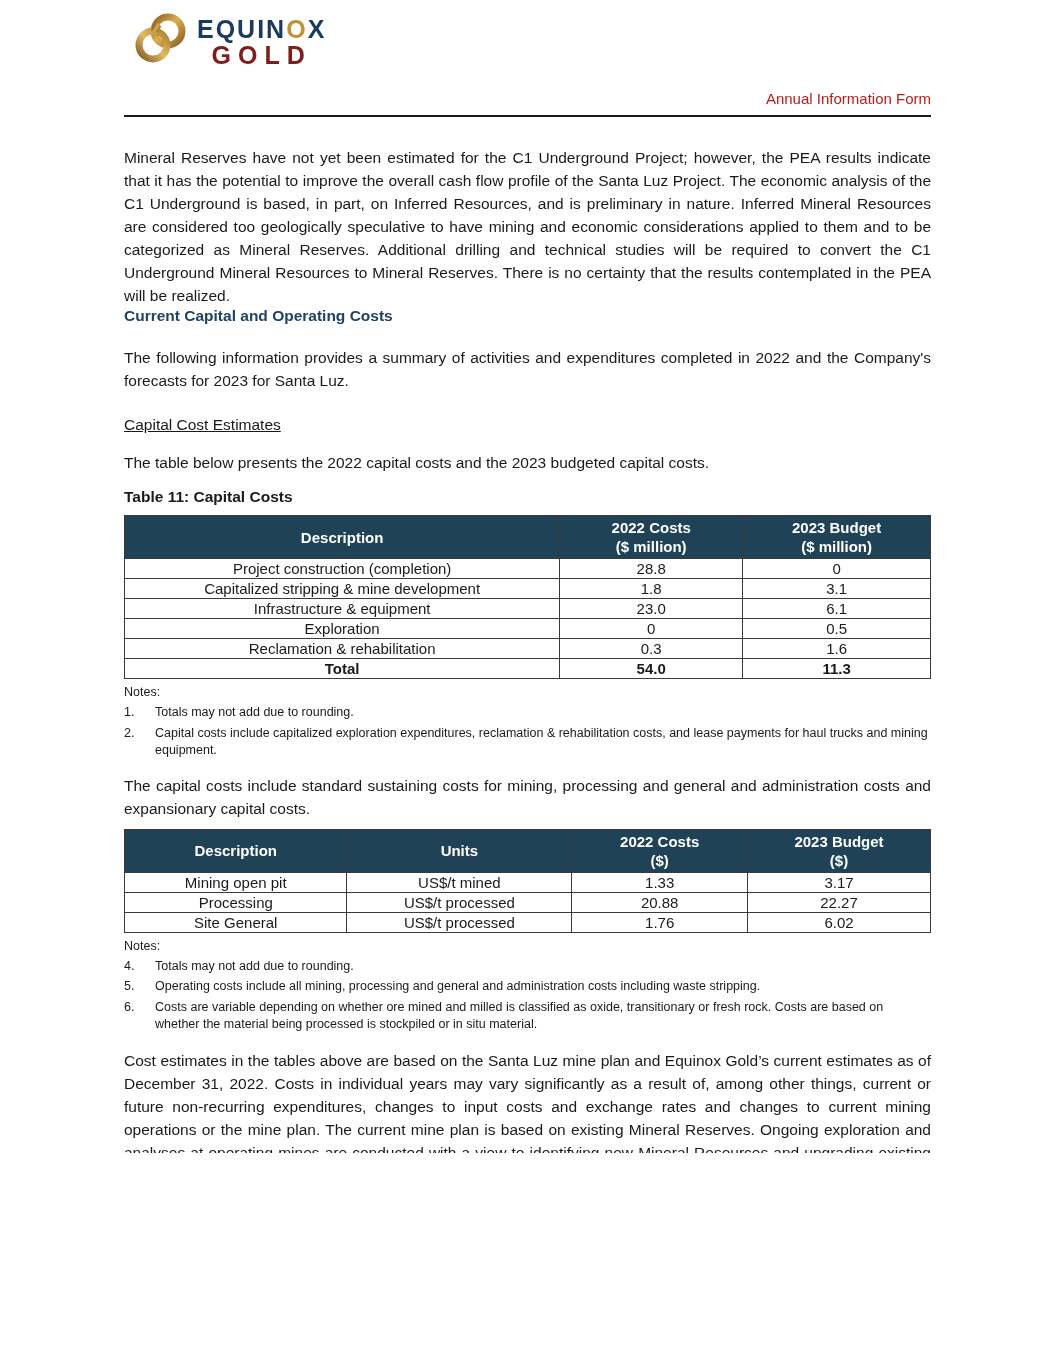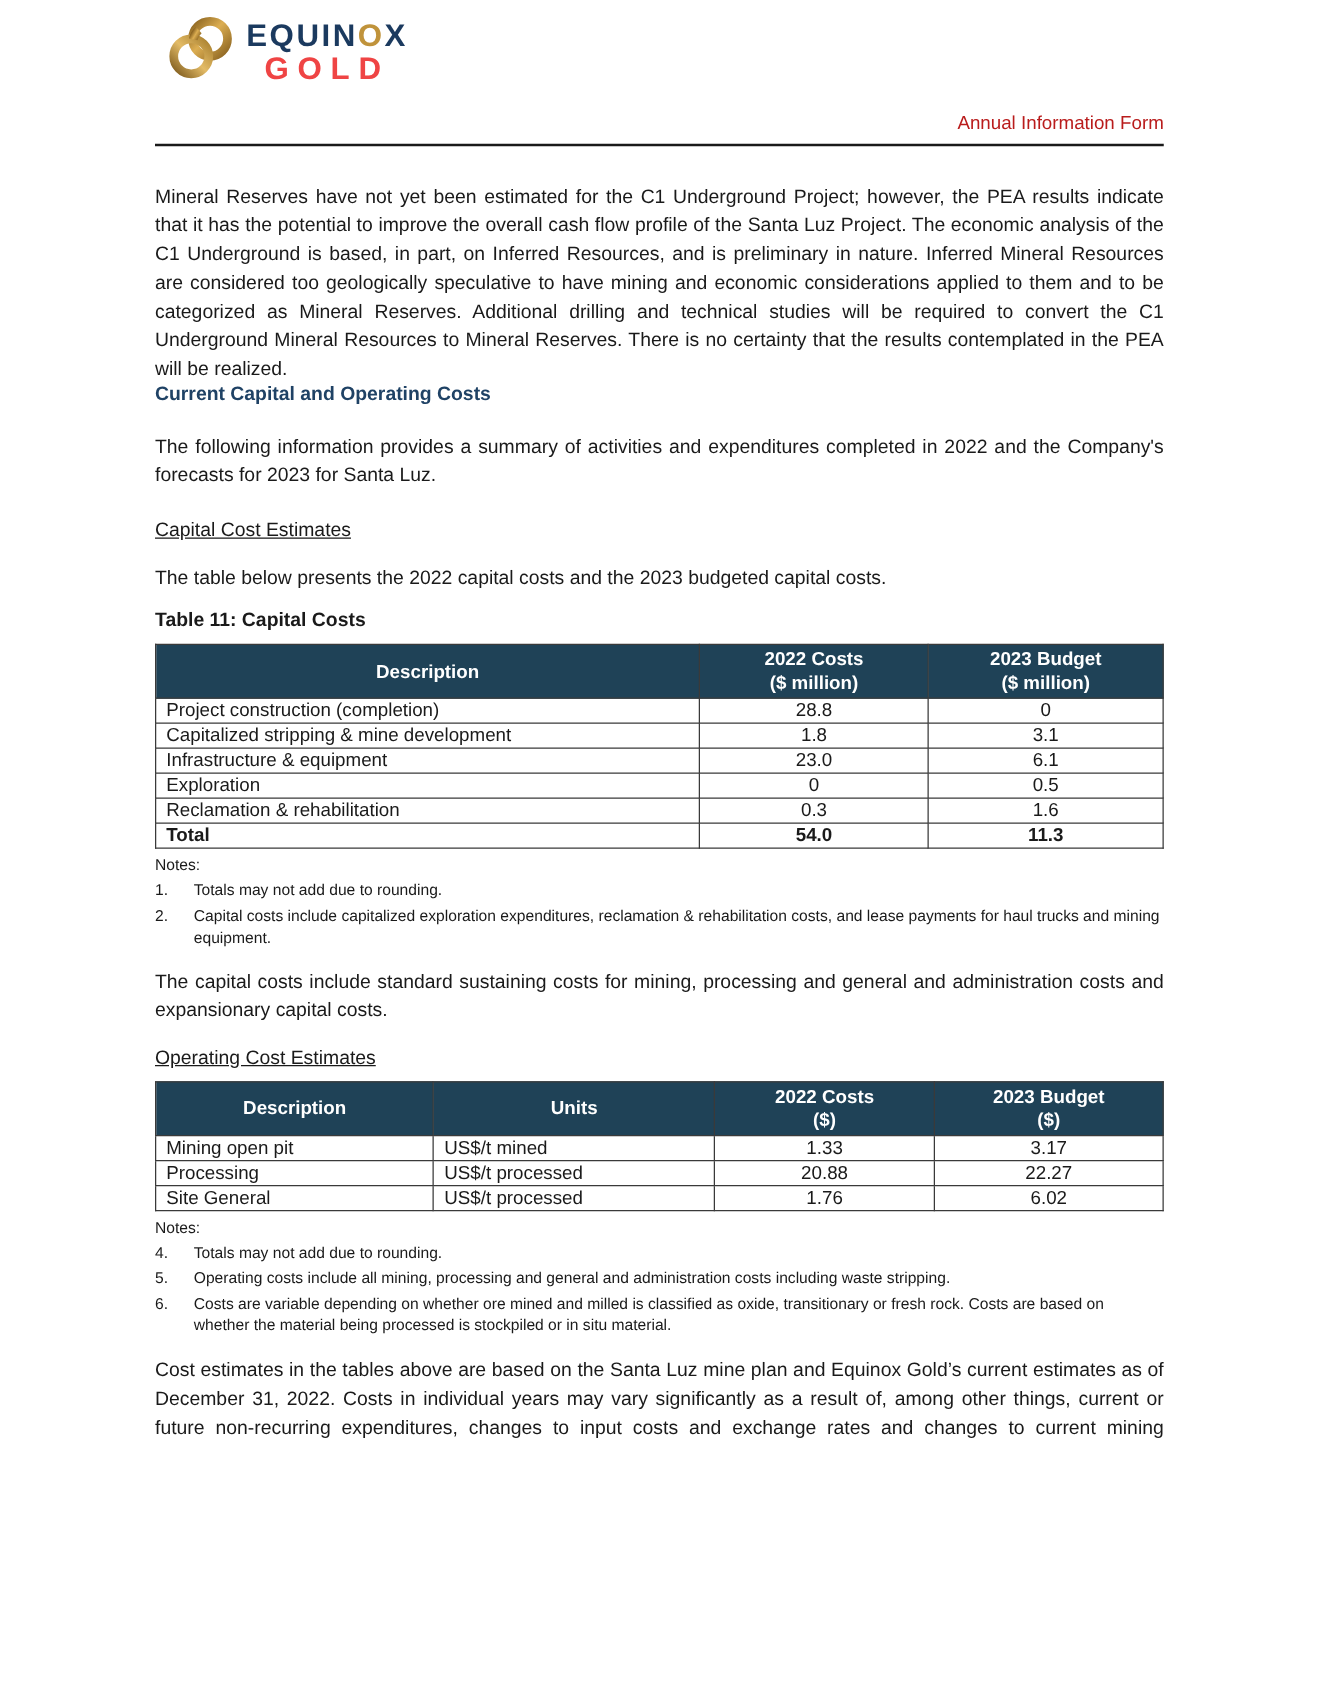--- a/index.html
+++ b/index.html
@@ -13,42 +13,42 @@
   .page { position: relative; width: 1055px; height: 1153px; overflow: hidden; }
   .content { position: absolute; left: 124px; top: 0; width: 807px; }
 
   
   .header { position: relative; height: 117px; border-bottom: 2px solid #1a1a1a; }
   .logo { position: absolute; left: 8px; top: 12px; display: flex; align-items: center; }
   .rings { display: inline-block; margin-right: 7px; }
   .logo-text { display: inline-block; line-height: 1; }
   .logo-line1 { font-size: 25px; font-weight: bold; letter-spacing: 2px; color: #1B3A5F; display: block; }
   .logo-line1 .gold { color: #C0933B; }
-  .logo-line2 { font-size: 25px; font-weight: bold; letter-spacing: 7px; color: #ef4444; display: block; text-align: center; margin-top: 1px; }
+  .logo-line2 { font-size: 25px; font-weight: bold; letter-spacing: 7px; color: #7f1d1d; display: block; text-align: center; margin-top: 1px; }
   .doc-title { position: absolute; right: 0; bottom: 8px; font-size: 15px; color: #b91c1c; }
 
   
   .body-text { font-size: 15.5px; line-height: 23px; text-align: justify; margin-top: 21px; }
   .section-heading { font-size: 15.5px; font-weight: bold; color: #1F4265; }
   .sub-heading { font-size: 15.5px; font-weight: normal; text-decoration: underline; margin-top: 24px; }
   .table-title { font-size: 15.5px; font-weight: bold; margin-top: 14px; }
 
   
   table.data-table { width: 100%; border-collapse: collapse; font-size: 15px; margin-top: 9px; }
   table.data-table th {
     background: #1F4257; color: #ffffff; font-weight: bold;
     border: 1px solid #3a3a3a; text-align: center; vertical-align: middle;
     padding: 2px 4px;
   }
   .th-line { line-height: 19px; }
   table.data-table td {
     border: 1px solid #3a3a3a; height: 20px; line-height: 19px;
     padding: 0 8px; vertical-align: middle;
   }
-  td.cell-desc, td.cell-units { text-align: left; }
+  td.cell-desc, td.cell-units { text-align: center; }
   td.cell-num { text-align: center; }
   tr.total-row td { font-weight: bold; }
   .t11c1 { width: 54.0%; } .t11c2 { width: 22.7%; } .t11c3 { width: 23.3%; }
   .t12c1 { width: 27.6%; } .t12c2 { width: 27.9%; } .t12c3 { width: 21.8%; } .t12c4 { width: 22.7%; }
 
   
   .notes { margin-top: 5px; }
   .notes-label { font-size: 12.5px; line-height: 17px; }
   .note-item { display: flex; font-size: 12.5px; line-height: 17.5px; margin-top: 3px; }
   .note-num { width: 31px; flex: 0 0 31px; }
@@ -168,21 +168,20 @@
         <span class="note-text">Totals may not add due to rounding.</span>
       </div>
       <div class="note-item">
         <span class="note-num">2.</span>
         <span class="note-text">Capital costs include capitalized exploration expenditures, reclamation &amp; rehabilitation costs, and lease payments for haul trucks and mining equipment.</span>
       </div>
     </div>
 
     <p class="body-text para-after-notes">The capital costs include standard sustaining costs for mining, processing and general and administration costs and expansionary capital costs.</p>
 
-    <h3 class="sub-heading" style="margin-top:18px">Operating Cost Estimates</h3>
 
 
 
     <table class="data-table">
       <colgroup>
           <col class="t12c1">
           <col class="t12c2">
           <col class="t12c3">
           <col class="t12c4">
         </colgroup>

